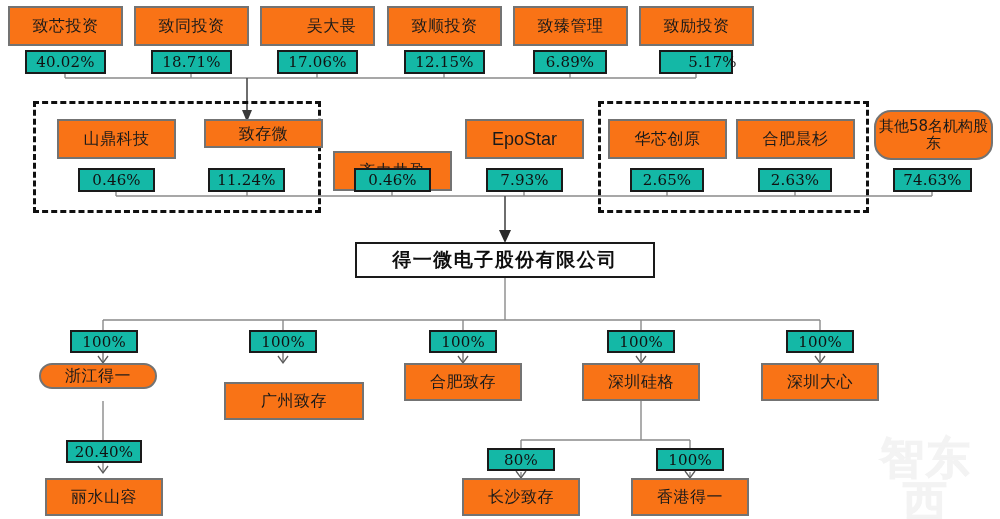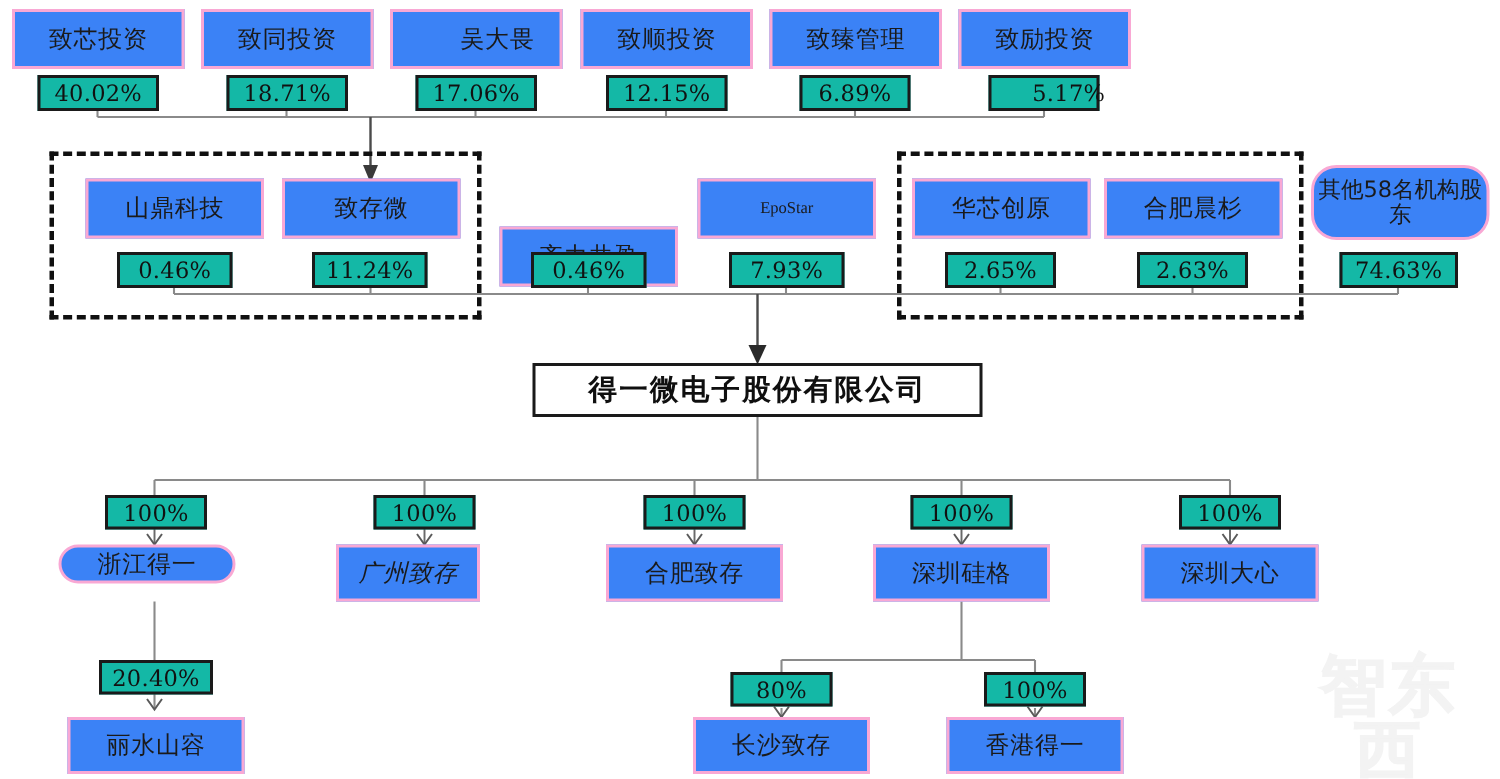--- a/index.html
+++ b/index.html
@@ -7,32 +7,32 @@
     width:1000px;height:519px;
     background:#ffffff;
     font-family:"DejaVu Sans","Liberation Sans",sans-serif;
     position:relative;overflow:hidden;
   }
   #chart{position:absolute;left:0;top:0;width:1000px;height:519px;}
 
   .node{
     position:absolute;
     box-sizing:border-box;
-    border:2px solid #f9a8d4;
-    background:#3b82f6;
+    border:2px solid #737373;
+    background:#f97316;
     display:flex;align-items:center;justify-content:center;
     text-align:center;
     color:#1a1a1a;
     font-size:16px;
     line-height:1.12;
     letter-spacing:0.5px;
     z-index:3;
   }
   .node.two-line{font-size:15px;letter-spacing:0px;}
-  .node.latin{font-family:Liberation Serif, serif;font-size:11px;letter-spacing:0;}
+  .node.latin{font-family:Liberation Sans, sans-serif;font-size:18px;letter-spacing:0;}
 
   .pct{
     position:absolute;
     box-sizing:border-box;
     border:2px solid #1a1a1a;
     background:#14b8a6;
     display:flex;align-items:center;justify-content:center;
     font-family:"DejaVu Serif","Liberation Serif",serif;
     font-size:15px;
     color:#111111;
@@ -206,21 +206,21 @@
   <span>5.17%</span>
 </div>
 
 <div class="node" style="left:57px;top:119px;width:119px;height:40px;">
   <span>山鼎科技</span>
 </div>
 <div class="pct" style="left:78px;top:168px;width:77px;height:24px;">
   <span>0.46%</span>
 </div>
 
-<div class="node" style="left:188px;top:119px;width:119px;height:40px;">
+<div class="node" style="left:204px;top:119px;width:119px;height:29px;">
   <span>致存微</span>
 </div>
 <div class="pct" style="left:208px;top:168px;width:77px;height:24px;">
   <span>11.24%</span>
 </div>
 
 <div class="node" style="left:333px;top:119px;width:119px;height:40px;margin-top:32px;">
   <span>齐力共盈</span>
 </div>
 <div class="pct" style="left:354px;top:168px;width:77px;height:24px;">
@@ -262,21 +262,21 @@
 <div class="pct" style="left:70px;top:330px;width:68px;height:23px;">
   <span>100%</span>
 </div>
 <div class="node" style="left:39px;top:363px;width:118px;height:26px;border-radius:18px;">
   <span>浙江得一</span>
 </div>
 
 <div class="pct" style="left:249px;top:330px;width:68px;height:23px;">
   <span>100%</span>
 </div>
-<div class="node" style="left:224px;top:363px;width:96px;height:38px;font-style:italic;">
+<div class="node" style="left:224px;top:382px;width:140px;height:38px;">
   <span>广州致存</span>
 </div>
 
 <div class="pct" style="left:429px;top:330px;width:68px;height:23px;">
   <span>100%</span>
 </div>
 <div class="node" style="left:404px;top:363px;width:118px;height:38px;">
   <span>合肥致存</span>
 </div>
 

